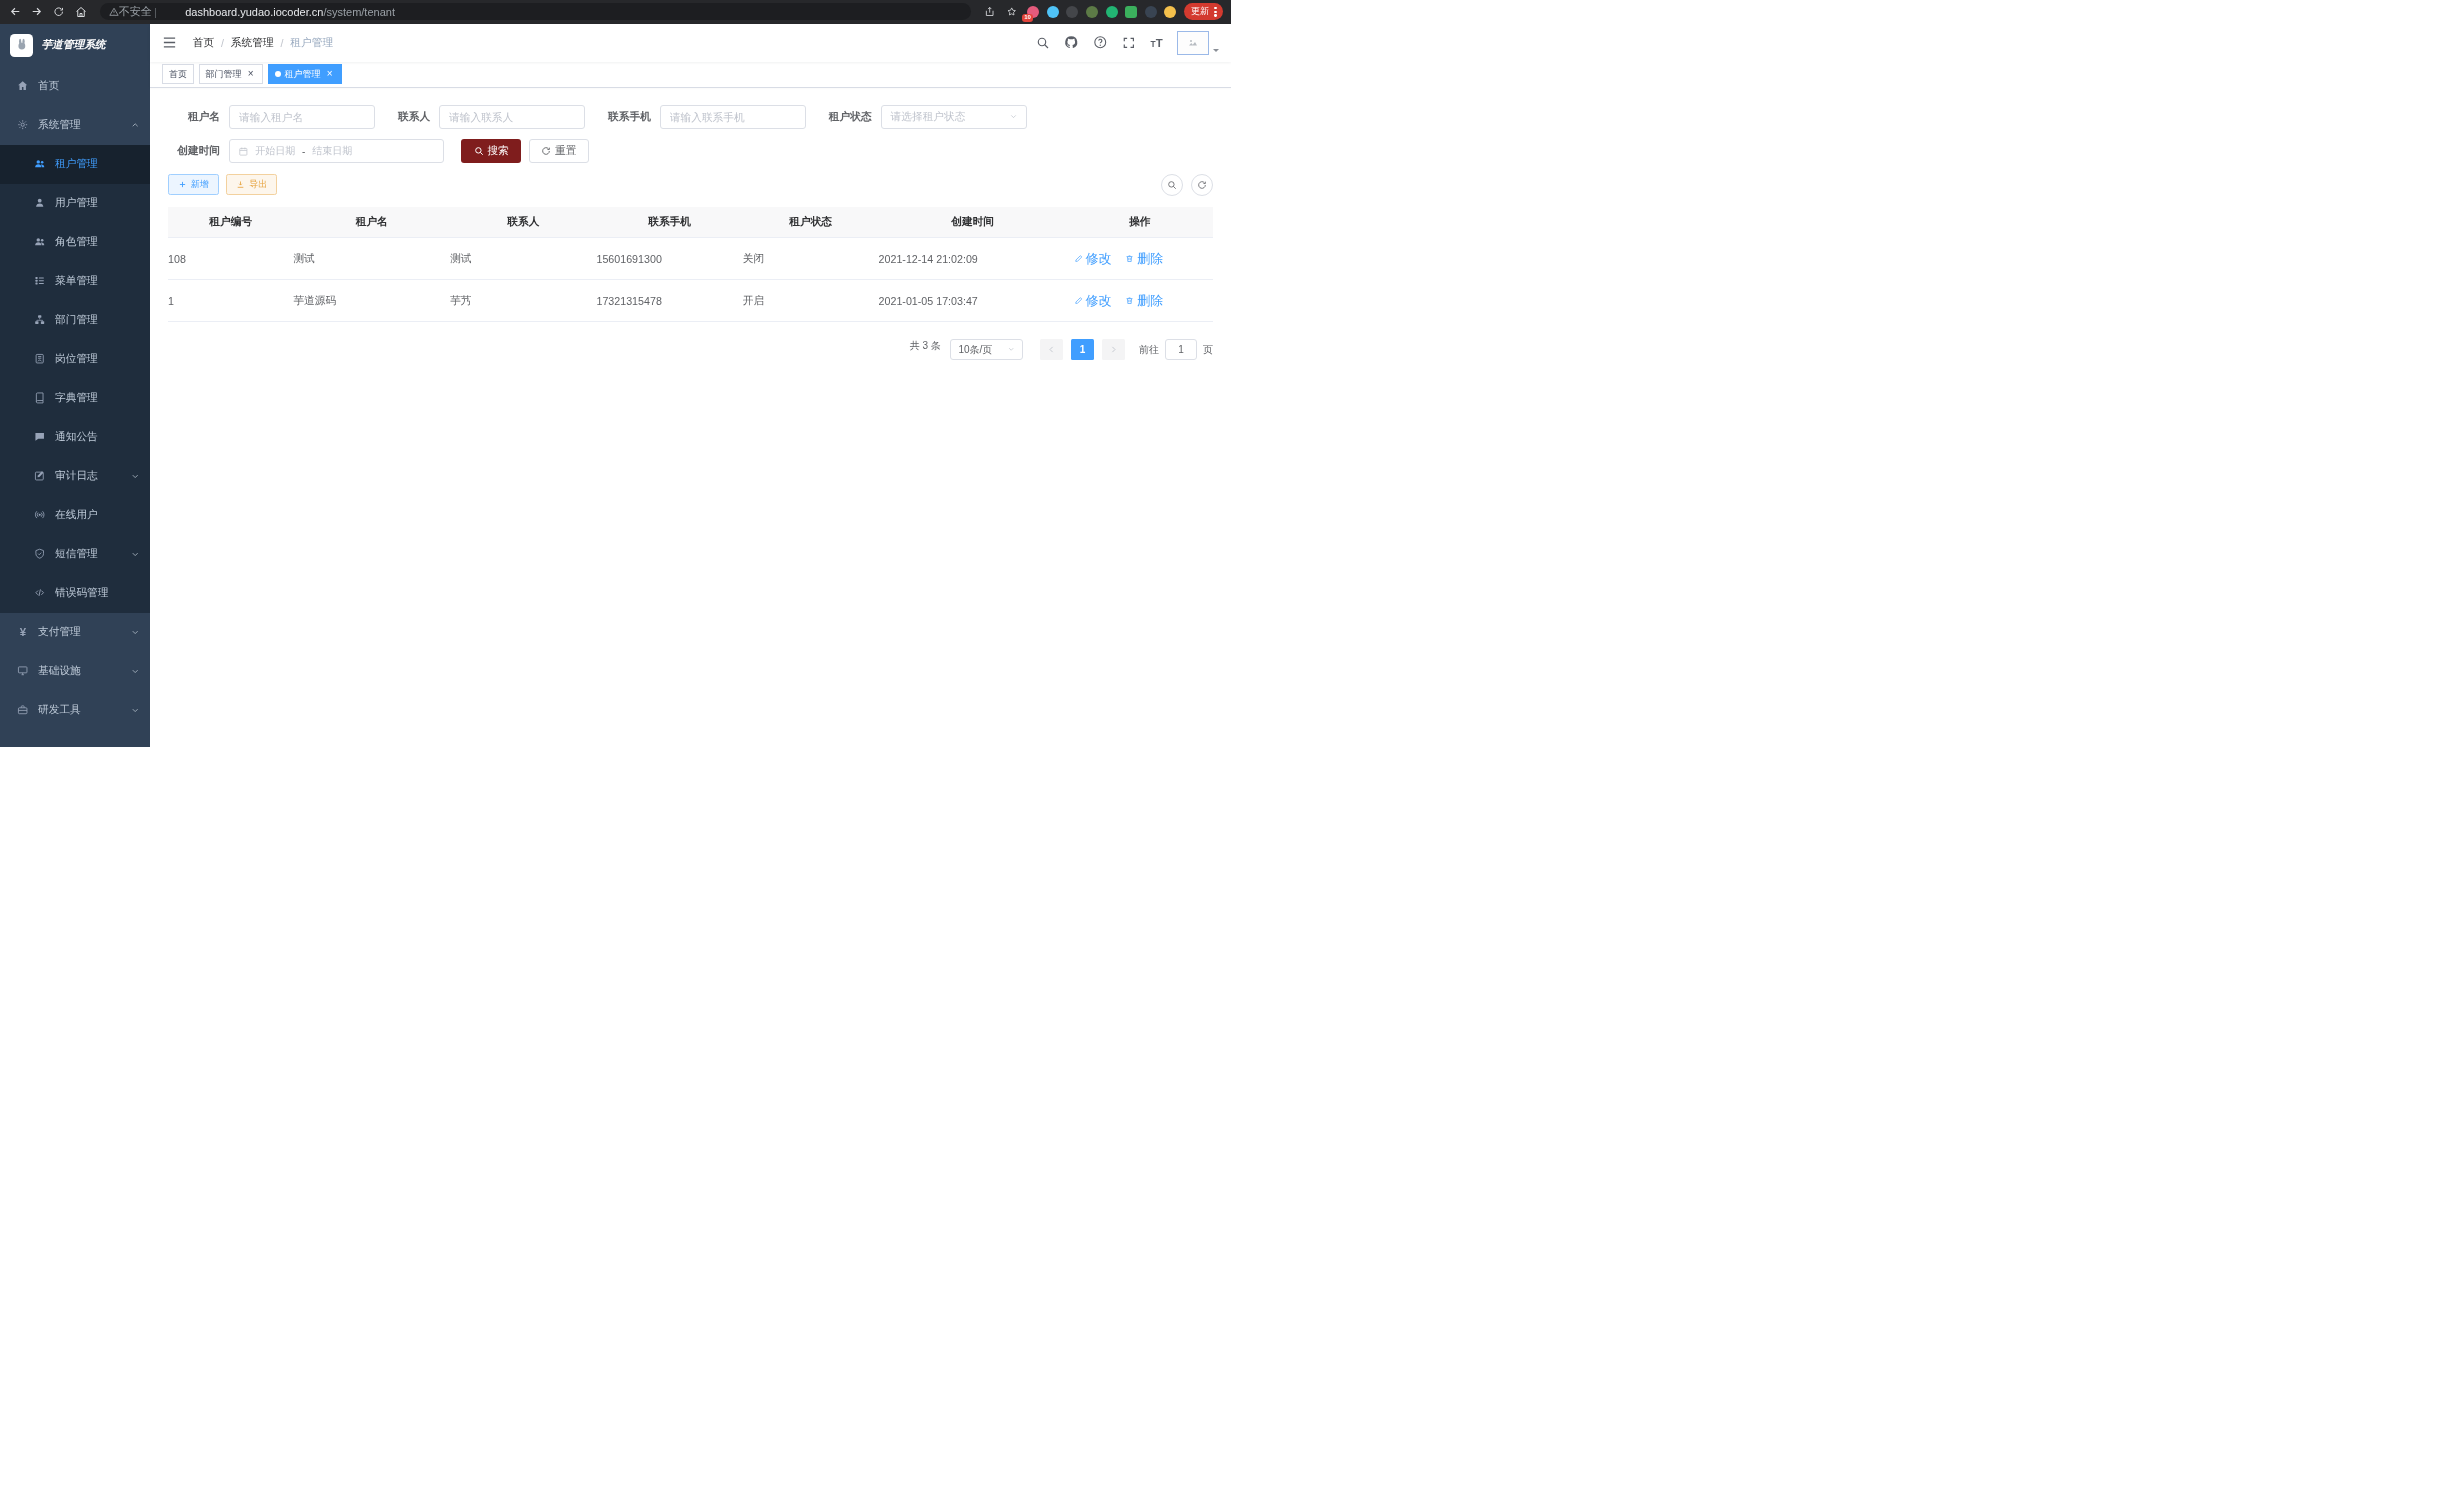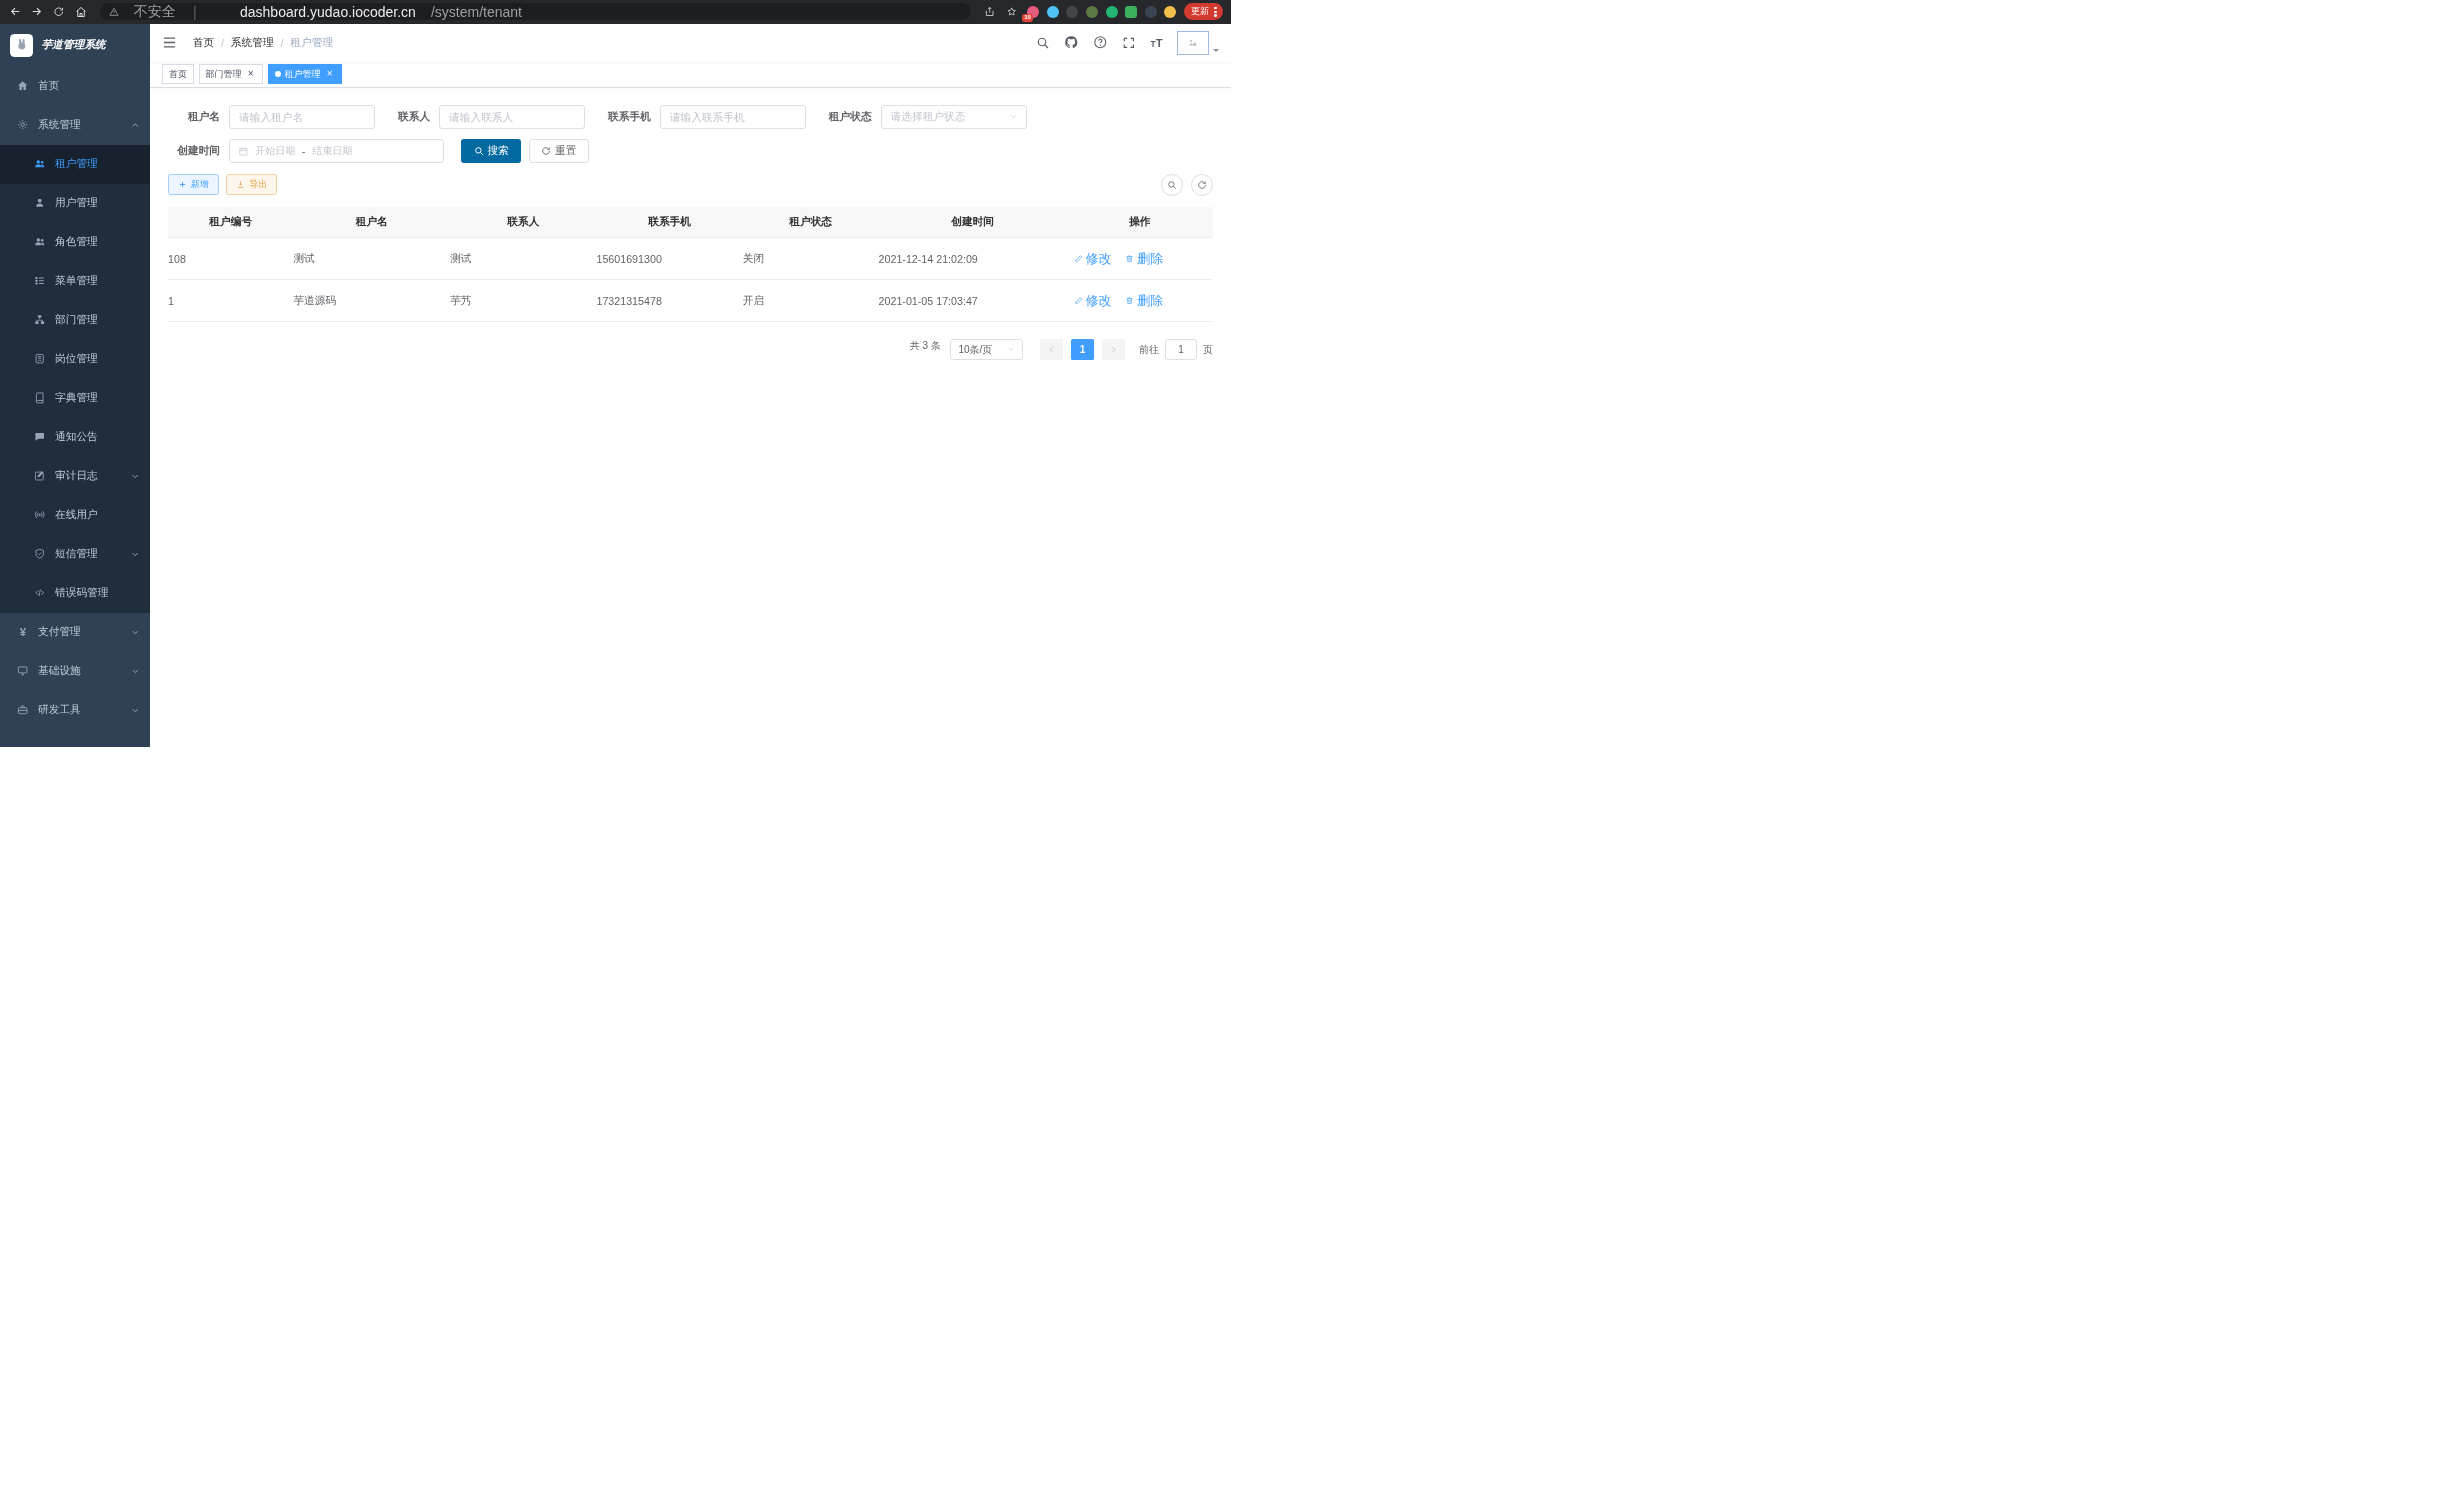--- a/index.html
+++ b/index.html
@@ -4,21 +4,21 @@
 <style>
   * { margin:0; padding:0; box-sizing:border-box; }
   html,body { width:1231px; height:747px; }
   body { font-family:"Liberation Sans","DejaVu Sans",sans-serif; background:#fff; overflow:hidden; color:#606266; }
   svg { display:block; }
   .screen { width:1231px; height:747px; display:flex; flex-direction:column; }
 
   
   .browser { height:23.6px; flex:0 0 auto; background:#27282b; display:flex; align-items:center; padding:0 7.6px; gap:6.9px; }
   .bicon { width:15px; height:15px; display:flex; align-items:center; justify-content:center; color:#d9dbde; flex:0 0 auto; }
-  .omnibox { flex:1; height:17px; background:#1d1e21; border-radius:9px; display:flex; align-items:center; padding:0 9px; gap:15px; font-size:14px; color:#9aa0a6; min-width:0; margin:0 4.6px; }
+  .omnibox { flex:1; height:17px; background:#1d1e21; border-radius:9px; display:flex; align-items:center; padding:0 9px; gap:0; font-size:11px; color:#9aa0a6; min-width:0; margin:0 4.6px; }
   .omnibox .host { color:#e8eaed;margin-left:26px; }
   .omnibox .divider { color:#5f6368; margin:0 2.3px; }
   .chrome-right { display:flex; align-items:center; gap:7.6px; flex:0 0 auto; }
   .ext { width:12px; height:12px; border-radius:50%; position:relative; flex:0 0 auto; }
   .ext.square { border-radius:3px; }
   .ext-badge { position:absolute; left:-5.3px; bottom:-3.8px; background:#e2443b; color:#fff; font-size:6px; line-height:7.6px; padding:0 2.3px; border-radius:3px; font-weight:bold; }
   .update-pill { height:17px; background:#d33a2f; border-radius:8.4px; color:#fff; font-size:9px; display:flex; align-items:center; gap:5.3px; padding:0 6.9px; cursor:pointer; }
   .kebab { display:flex; flex-direction:column; gap:1.5px; }
   .kebab i { width:2.3px; height:2.3px; border-radius:50%; background:#fff; }
 
@@ -71,21 +71,21 @@
   .el-input::placeholder { color:#bfc3cc; }
   .el-select { width:146px; height:24px; border:0.8px solid #dcdfe6; border-radius:3px; padding:0 7.6px 0 9px; display:flex; align-items:center; justify-content:space-between; background:#fff; cursor:pointer; }
   .ph { color:#bfc3cc; font-size:10.7px; }
   .sel-caret { color:#c0c4cc; }
   .date-range { width:215px; height:24px; border:0.8px solid #dcdfe6; border-radius:3px; display:flex; align-items:center; padding:0 7.6px; gap:6.9px; background:#fff; cursor:pointer; }
   .date-range .dsep { color:#606266; font-size:10px; }
   .date-range .ph { font-size:10px; }
   .cal-icon { color:#c0c4cc; }
 
   .btn { height:24px; border-radius:3px; border:0.8px solid transparent; font-size:10.7px; display:inline-flex; align-items:center; gap:3.8px; padding:0 11.4px; cursor:pointer; font-family:inherit; }
-  .btn-primary { background:#0369a1; color:#fff;padding-left:12px; }
+  .btn-primary { background:#7f1d1d; color:#fff;padding-left:12px; }
   .btn-default { background:#fff; border-color:#dcdfe6; color:#606266; }
   .btn.ml { margin-left:7.6px; }
   .btn-mini { height:21px; font-size:9px; padding:0 9px; border-radius:2.3px; }
   .btn-plain-primary { background:#ecf5ff; border-color:#a0cfff; color:#409eff; }
   .btn-plain-warning { background:#fdf6ec; border-color:#f3d19e; color:#e6a23c; }
 
   .toolbar { display:flex; align-items:center; gap:7.6px; margin-bottom:10.7px; }
   .toolbar .spacer { flex:1; }
   .circle-btn { width:22px; height:22px; border-radius:50%; border:0.8px solid #dcdfe6; background:#fff; color:#606266; display:flex; align-items:center; justify-content:center; cursor:pointer; }
 

